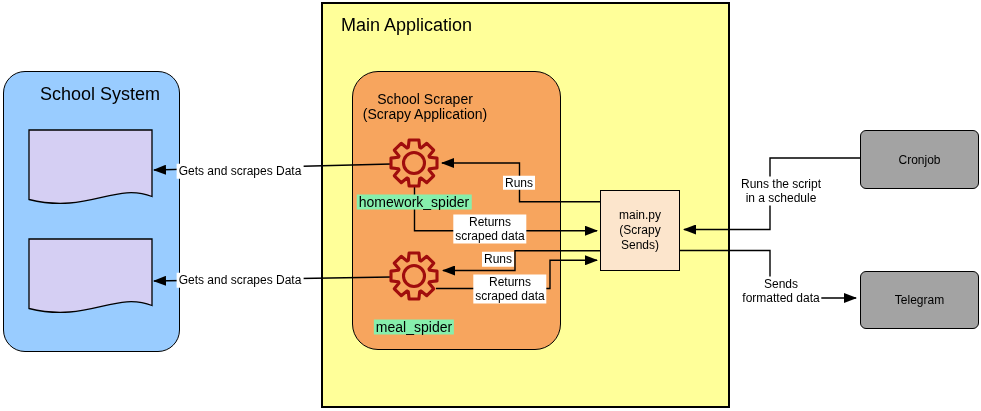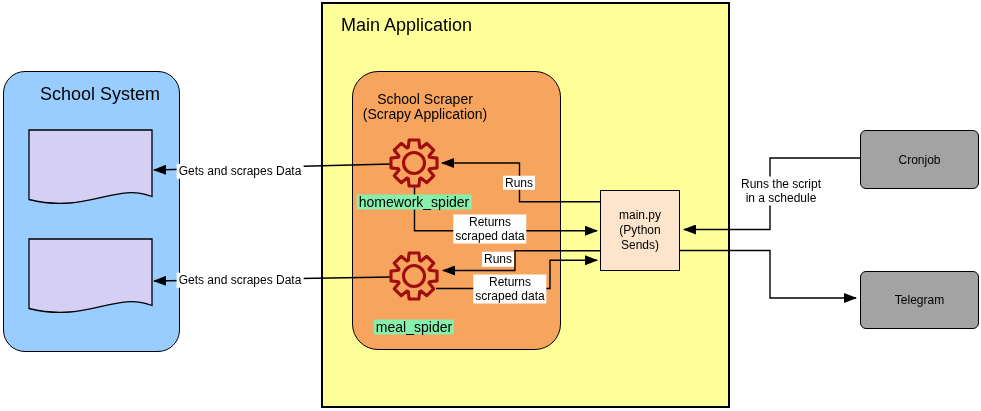--- a/index.html
+++ b/index.html
@@ -53,21 +53,21 @@
 <body>
 
 <div class="canvas">
 
   <div class="node school-system"></div>
   <div class="node main-app"></div>
   <div class="node scraper"></div>
   <div class="node mainpy">
     <div>
       <div>main.py</div>
-      <div>(Python</div>
+      <div>(Scrapy</div>
       <div>Sends)</div>
     </div>
   </div>
   <div class="node external cronjob">
     <span>Cronjob</span>
   </div>
   <div class="node external telegram">
     <span>Telegram</span>
   </div>
 
@@ -125,14 +125,18 @@
   </div>
   <div class="edge-label" style="left:498px;top:259px;">Runs</div>
   <div class="edge-label" style="left:510px;top:288.5px;">
     <div>Returns</div>
     <div>scraped data</div>
   </div>
   <div class="edge-label" style="left:781px;top:190.5px;">
     <div>Runs the script</div>
     <div>in a schedule</div>
   </div>
+  <div class="edge-label" style="left:781px;top:290.5px;">
+    <div>Sends</div>
+    <div>formatted data</div>
+  </div>
 
 </div>
 
 </body></html>

